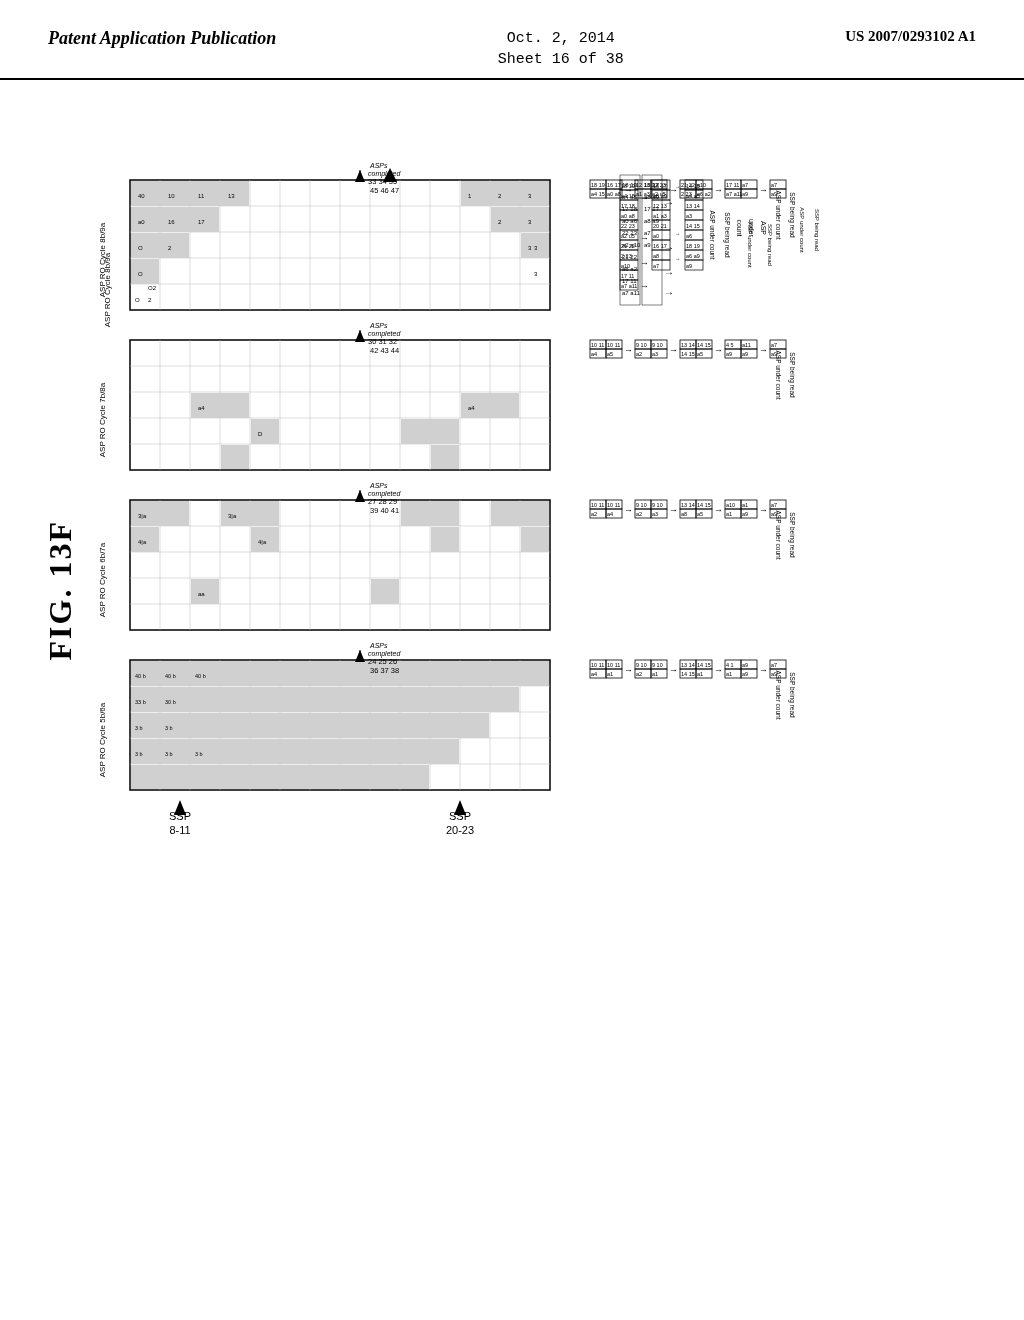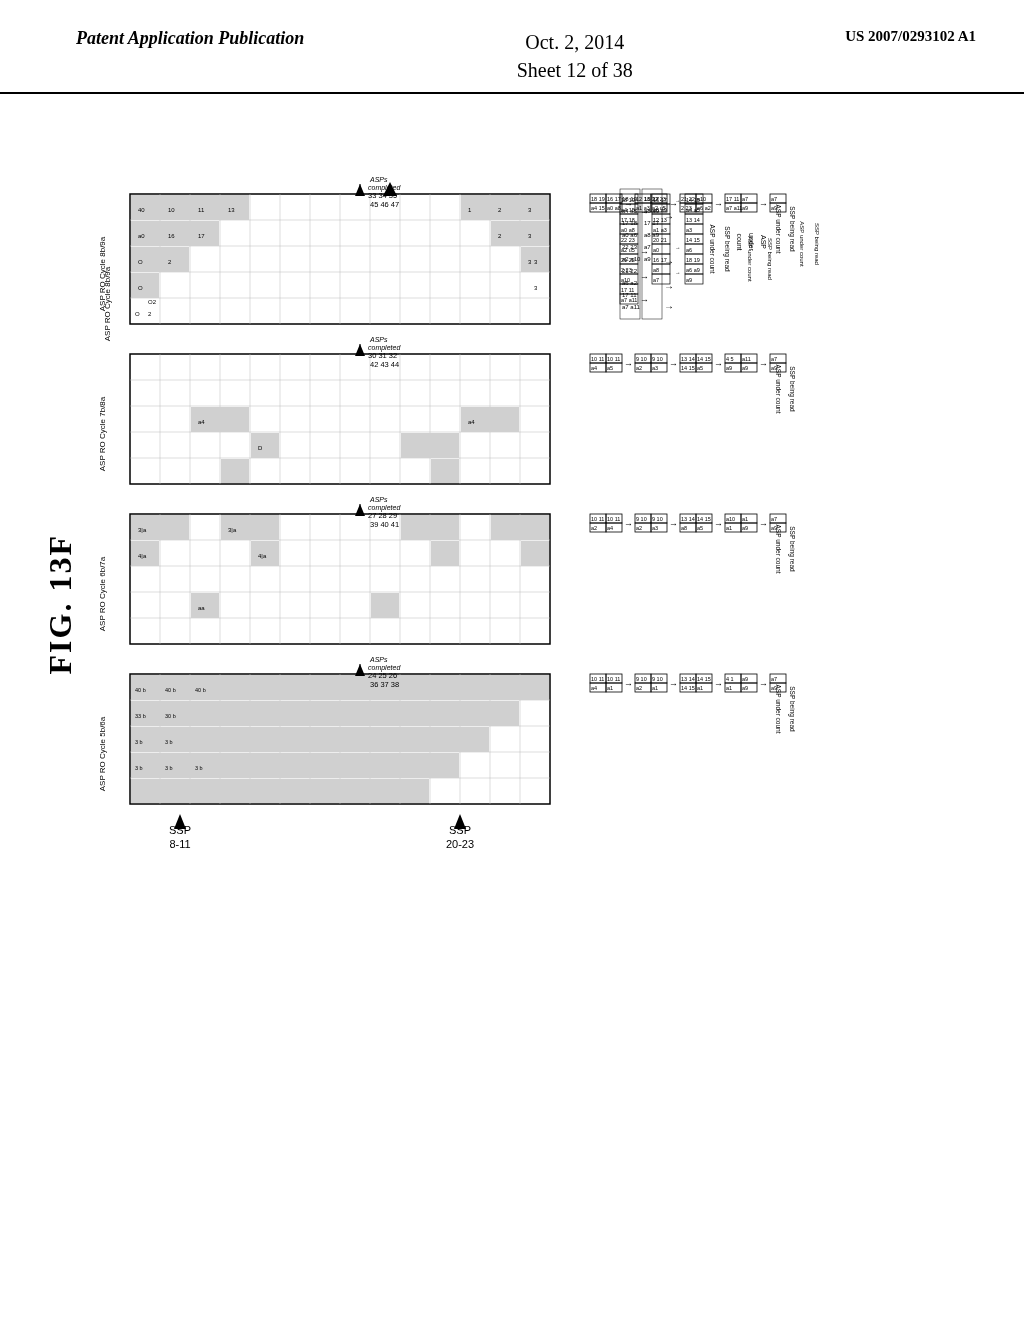--- a/index.html
+++ b/index.html
@@ -10,33 +10,34 @@
       font-family: 'Times New Roman', Times, serif;
       overflow: hidden;
       position: relative;
     }
 
     
     .header {
       display: flex;
       justify-content: space-between;
       align-items: flex-start;
-      padding: 28px 48px 0 76px;
+      padding: 28px 48px 0 48px;
       border-bottom: 2px solid #000;
       padding-bottom: 8px;
     }
     .header-left {
       font-size: 18px;
       font-weight: bold;
       font-style: italic;
     }
     .header-center {
-      font-size: 20px;
+      font-size: 15px;
       text-align: center;
       line-height: 1.4;
+      font-family: Liberation Mono, monospace;
     }
     .header-right {
       font-size: 15px;
       font-weight: bold;
     }
 
     
     .main-content {
       position: relative;
       width: 100%;
@@ -56,21 +57,21 @@
       letter-spacing: 2px;
     }
   </style>
 </head>
 <body>
 
 <div class="header">
   <div class="header-left">Patent Application Publication</div>
   <div class="header-center">
     <span>Oct. 2, 2014</span><br>
-    <span>Sheet 12 of 38</span>
+    <span>Sheet 16 of 38</span>
   </div>
   <div class="header-right">US 2007/0293102 A1</div>
 </div>
 
 <div class="main-content">
 
   <div class="figure-label">FIG. 13F</div>
 
   <svg style="position:absolute; left:100px; top:80px; width:880px; height:920px;" viewBox="0 0 880 920" xmlns="http://www.w3.org/2000/svg">
 

